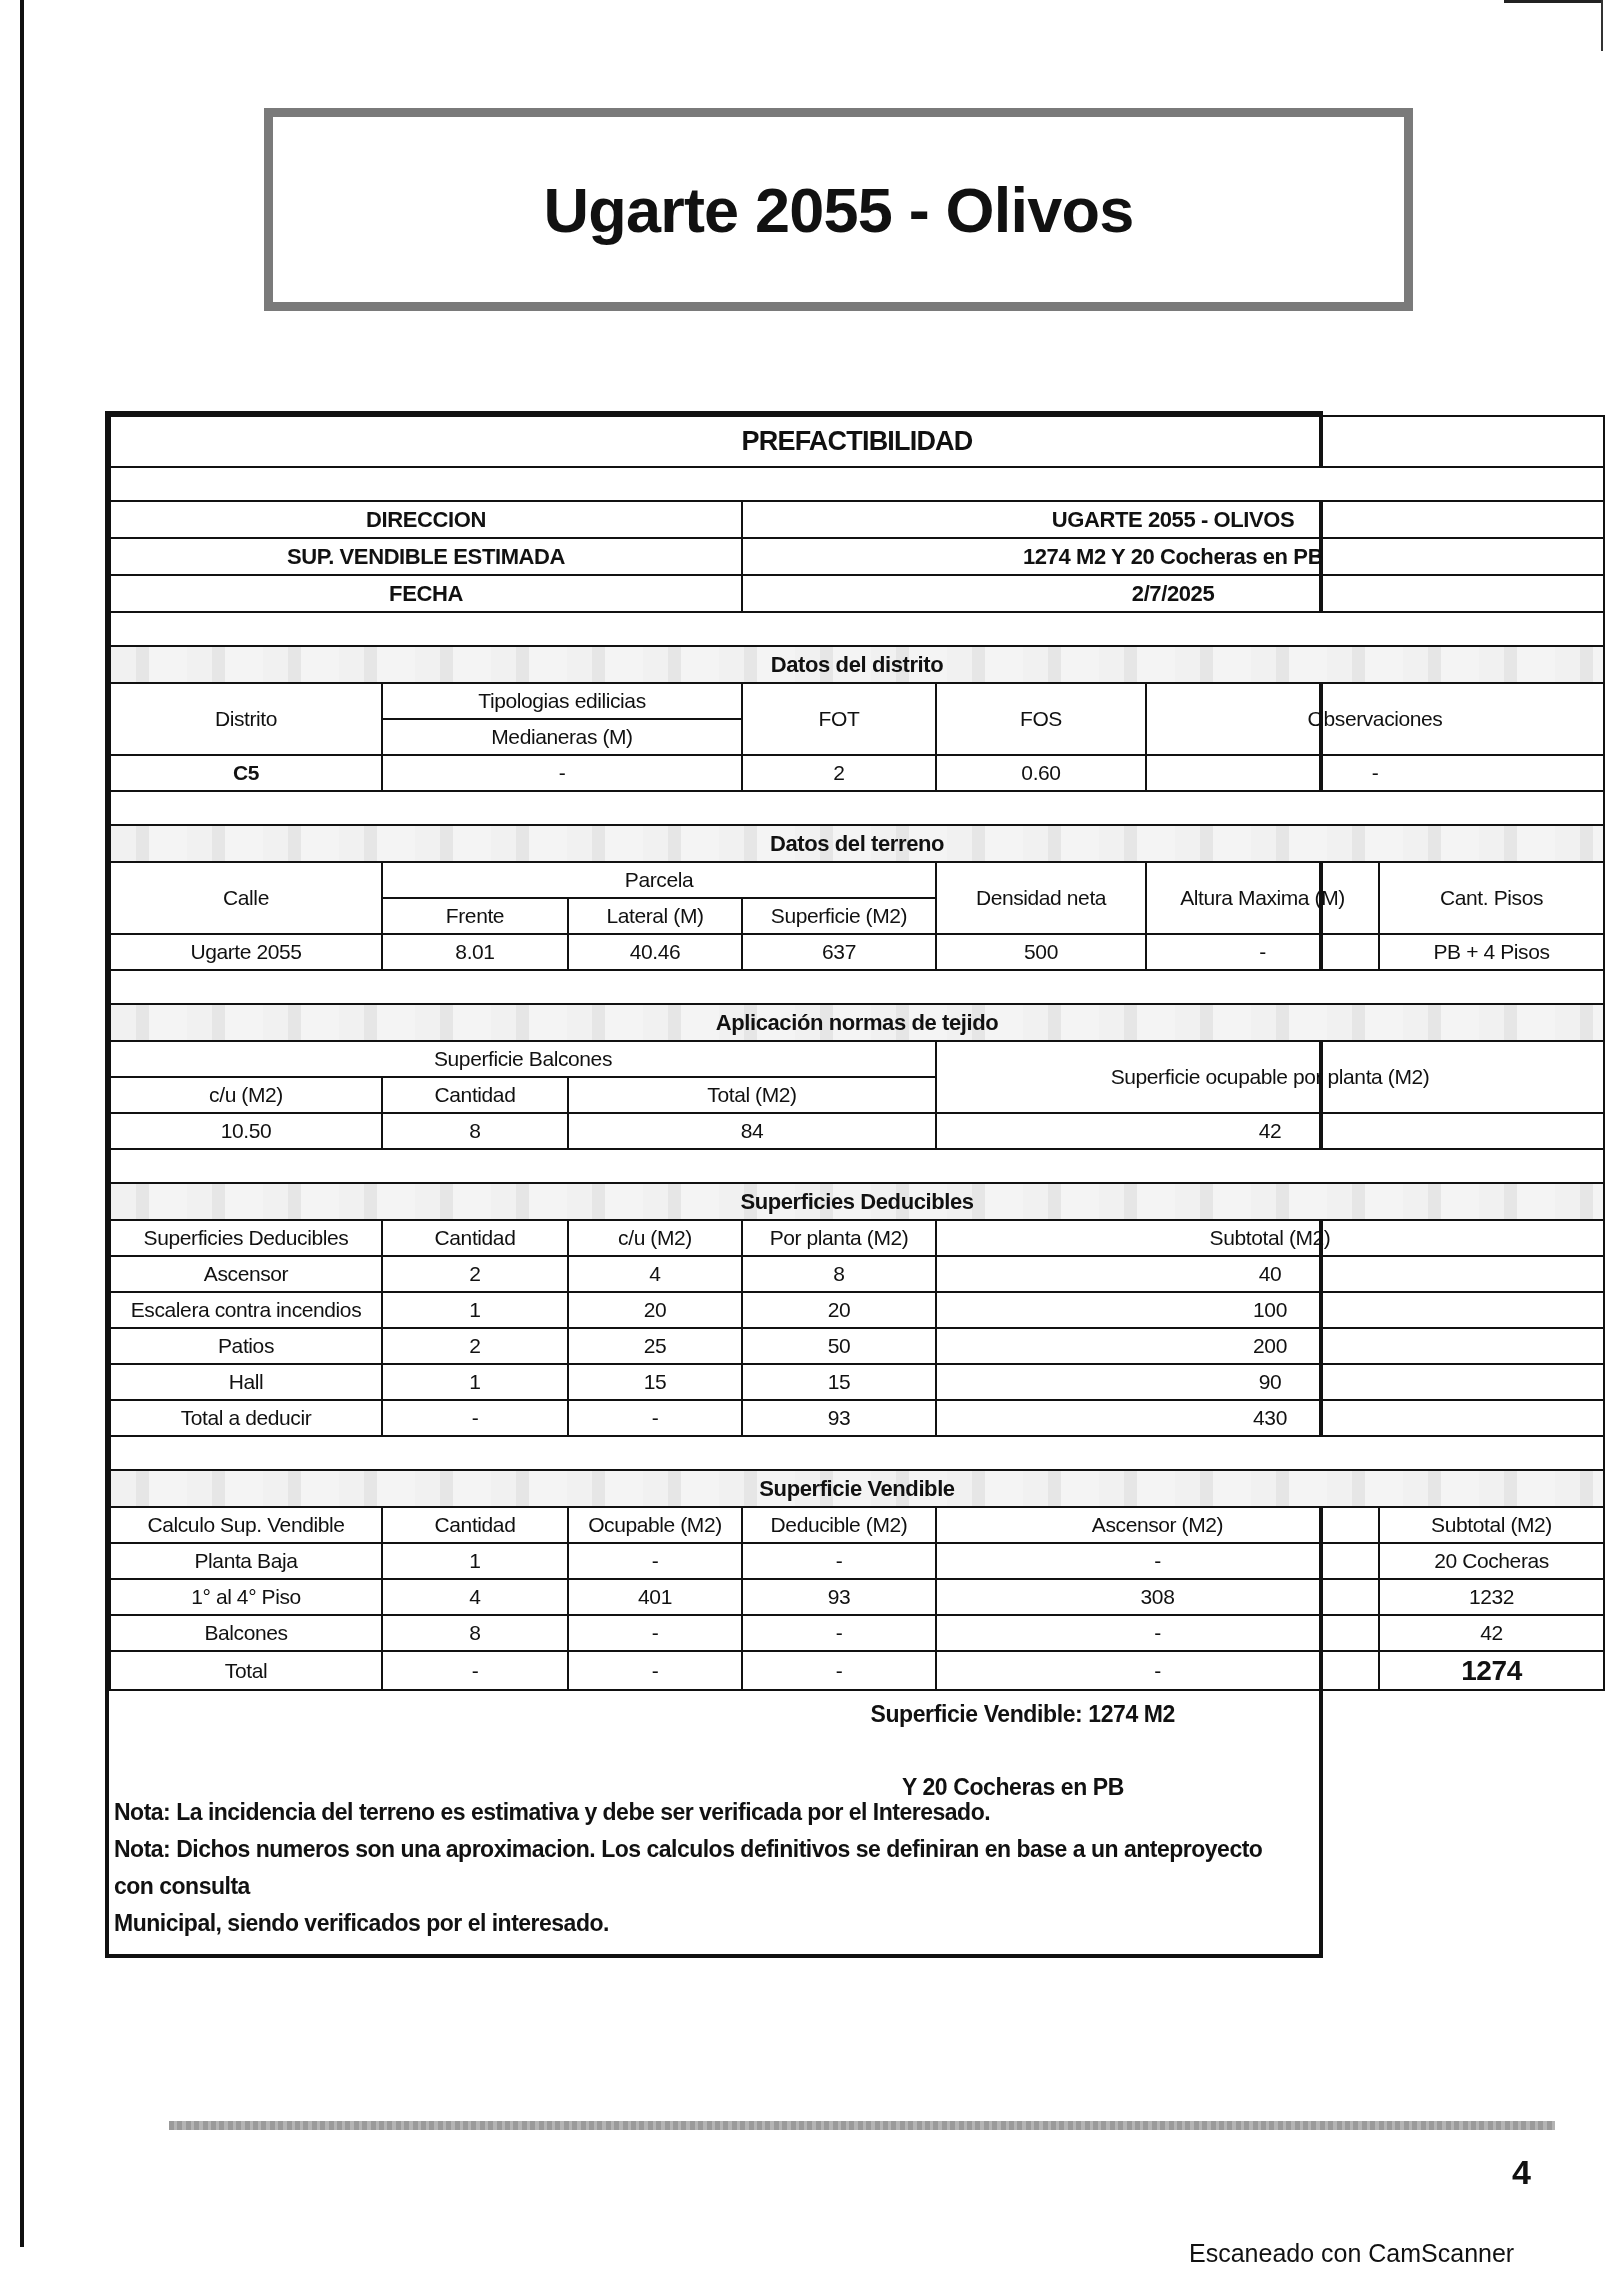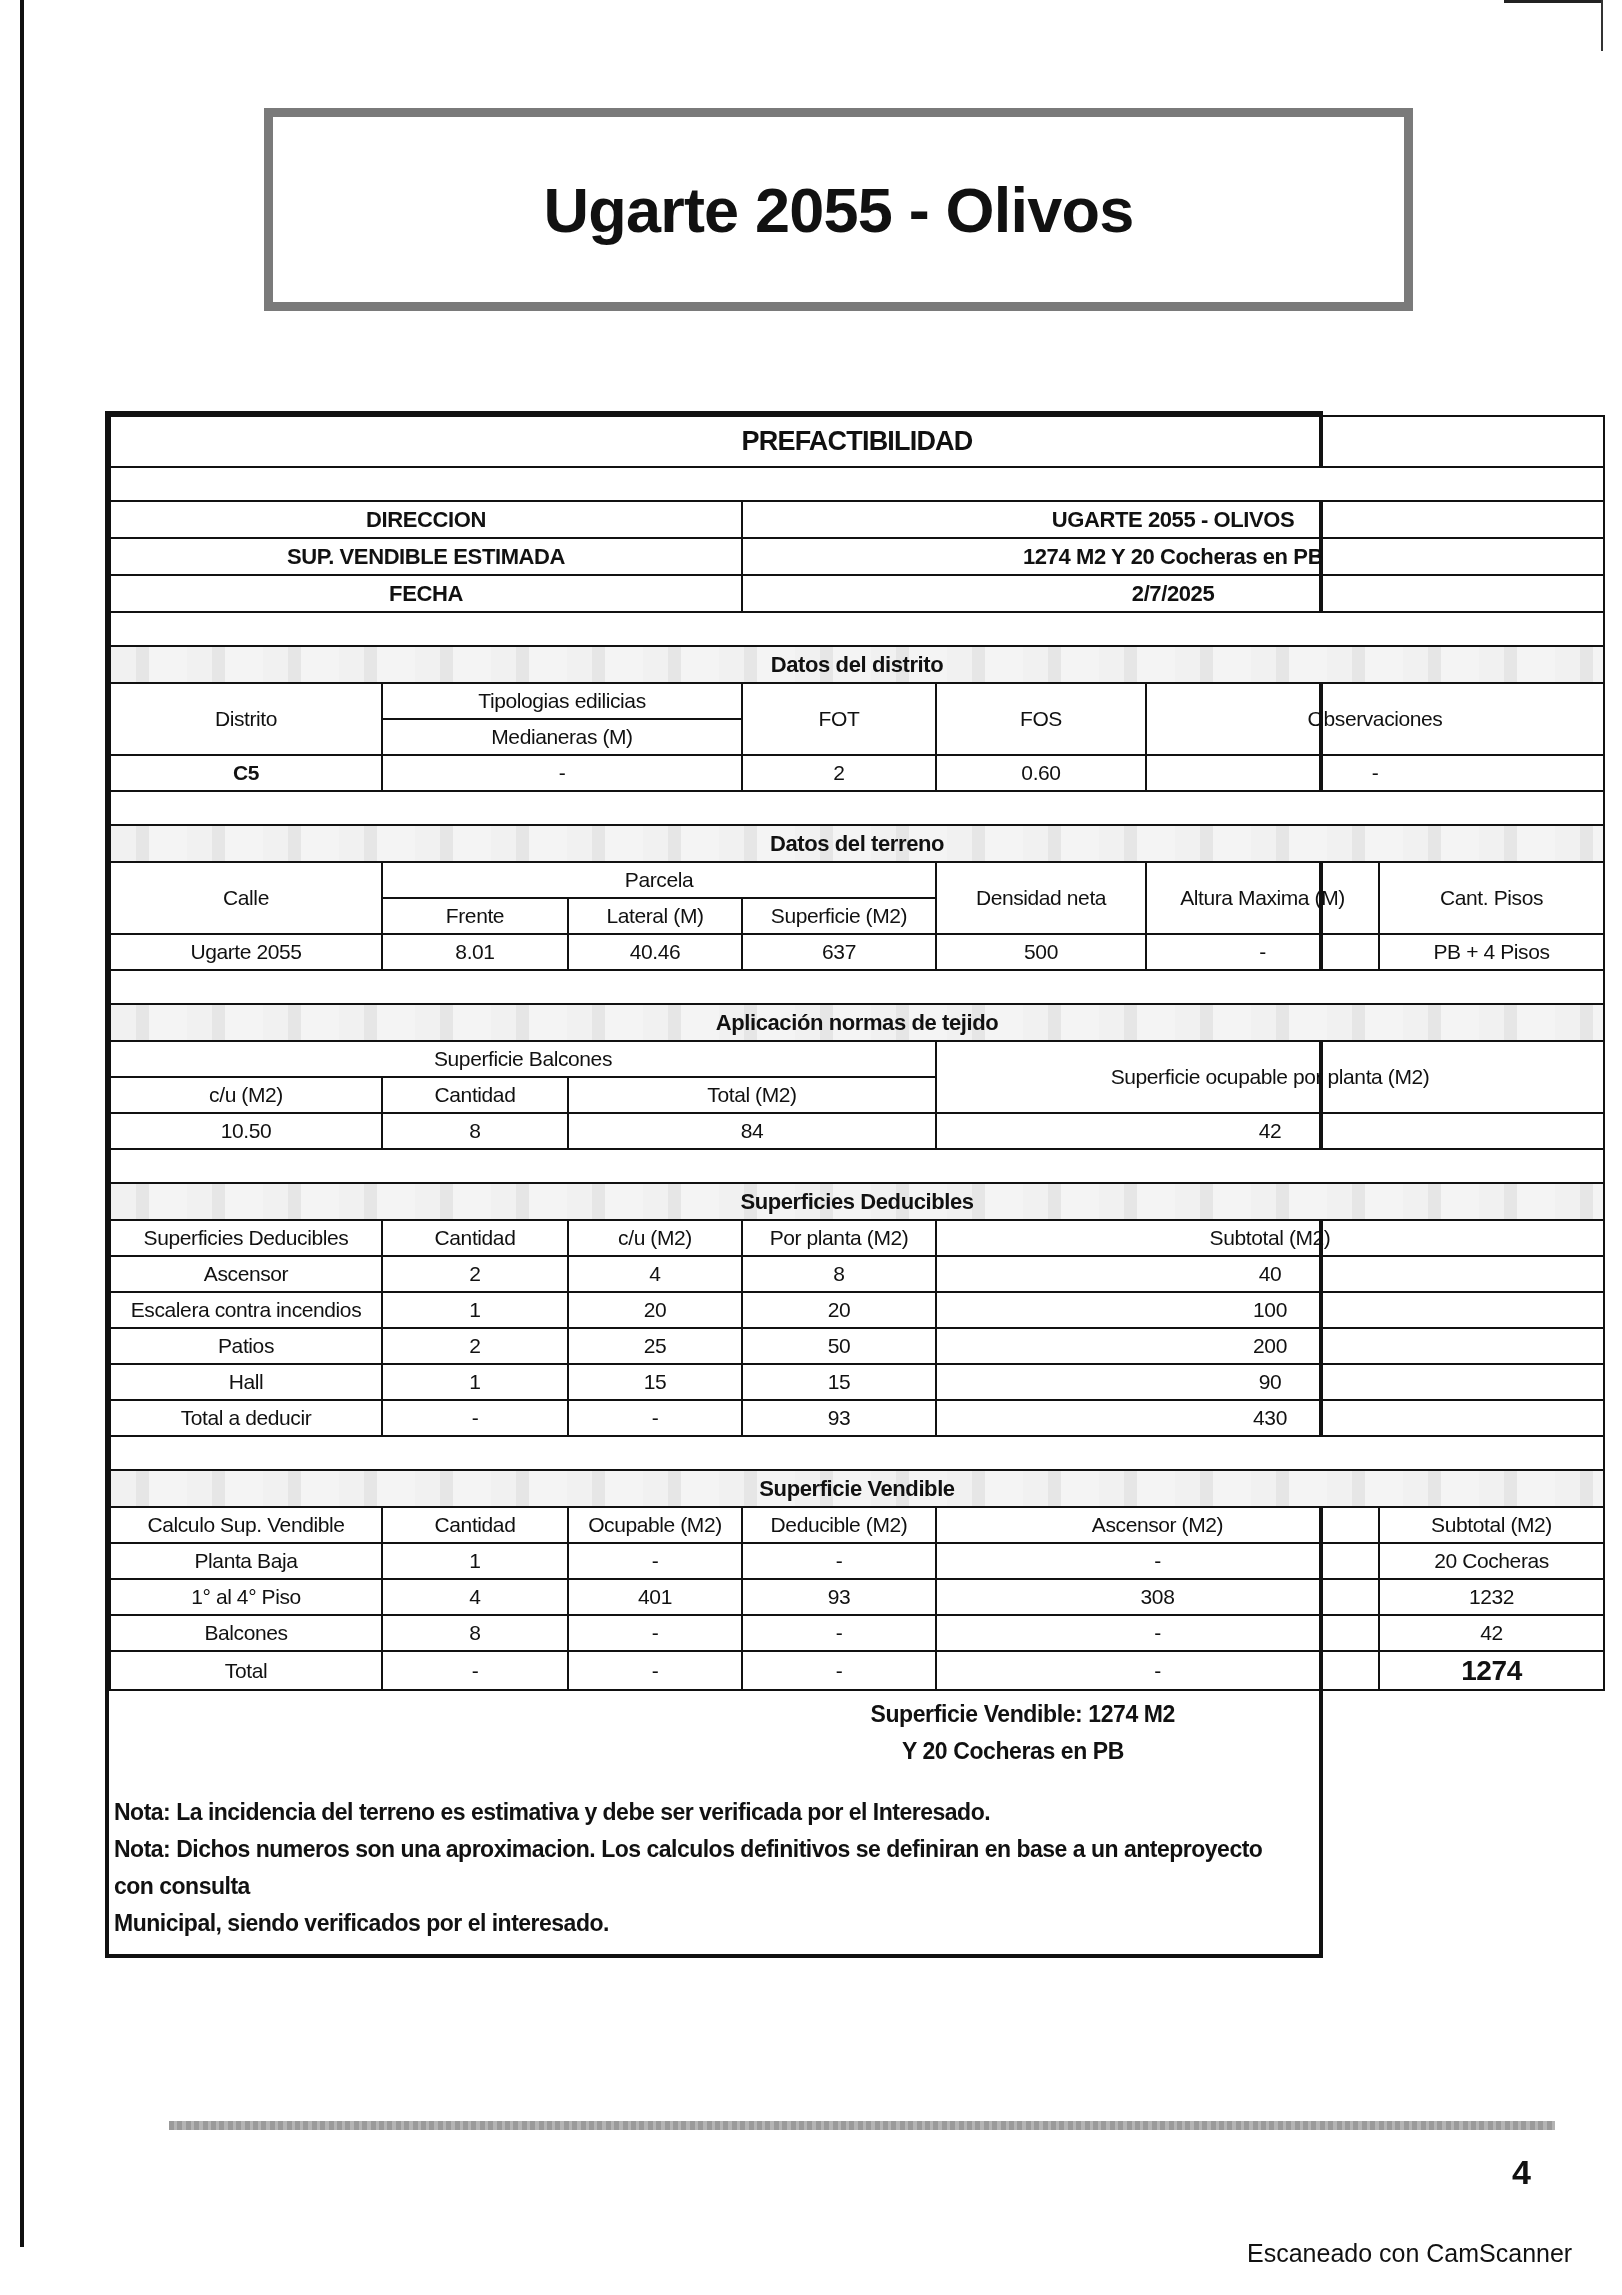--- a/index.html
+++ b/index.html
@@ -39,30 +39,30 @@
     font-weight: bold; font-size: 22px; height: 35px;
     background: repeating-linear-gradient(90deg, #f1f1f1 0 25px, #e6e6e6 25px 38px, #f4f4f4 38px 76px);
   }
   .spacer td { height: 32px; background: #fff; }
   .main-head td { font-weight: bold; font-size: 27px; height: 49px; letter-spacing: -0.8px; }
   .info td { font-weight: bold; font-size: 22px; height: 35px; }
   .tall td { height: 37px; }
 
   .summary { text-align: right; padding: 5px 144px 0 0; height: 81px; box-sizing: border-box; }
   .summary div { font-weight: bold; font-size: 23px; line-height: 37px; font-family: "Liberation Sans", sans-serif; letter-spacing: -0.4px; }
-  .summary .l2 { padding-right: 51px; }
+  .summary .l2 { padding-right: 51px; margin-top: 36px; }
   .notes { padding: 22px 23px 12px 5px; }
   .notes p { margin: 0; font-weight: bold; font-size: 23px; line-height: 37px; font-family: "Liberation Sans", sans-serif; letter-spacing: -0.5px; }
 
   .footer-rule {
     position: absolute; left: 169px; top: 2121px; width: 1386px; height: 9.3px;
     background: repeating-linear-gradient(90deg, #9a9a9a 0 5px, #b4b4b4 5px 8.4px);
   }
   .page-number { position: absolute; left: 1512px; top: 2153px; font-size: 34px; font-weight: bold; }
-  .watermark { position: absolute; left: 1247px; top: 2239px; font-size: 25px; color: #111; }
+  .watermark { position: absolute; left: 1189px; top: 2239px; font-size: 25px; color: #111; }
 </style>
 </head>
 <body>
 
 <div class="left-rule"></div>
 <div class="right-rule"></div>
 <div class="top-right-mark"></div>
 
 <div class="title-box">
   <h1>Ugarte 2055 - Olivos</h1>

